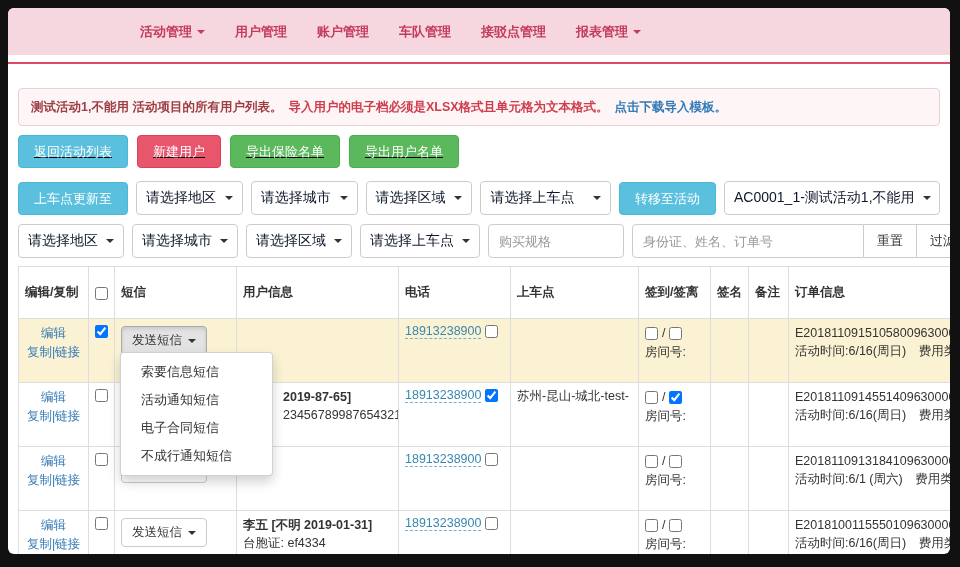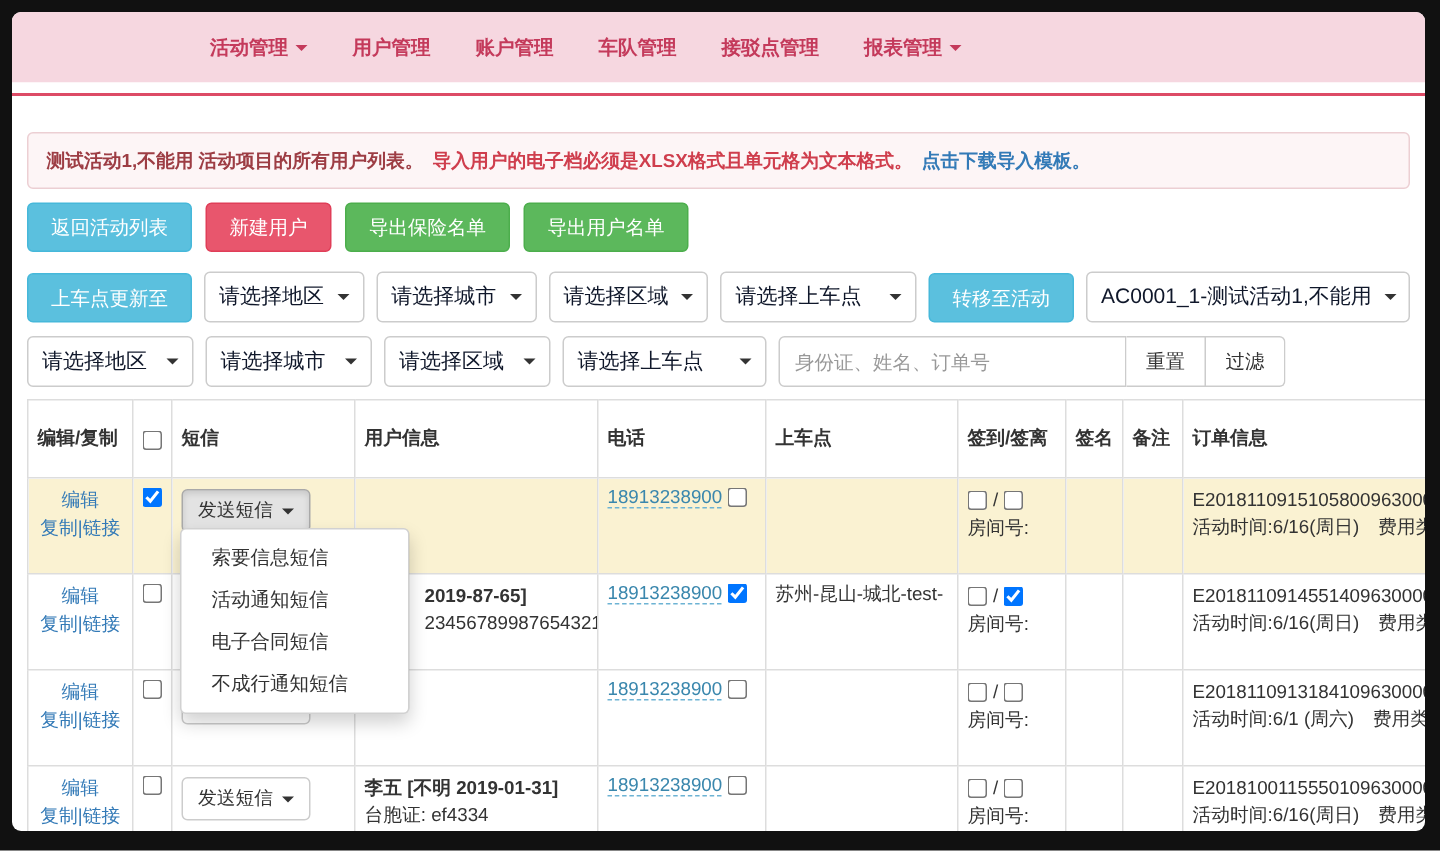--- a/index.html
+++ b/index.html
@@ -32,21 +32,21 @@
   
   .content { padding: 0 10px; position: relative; }
   .alert {
     margin-top: 24px; height: 38px; background: #fdf5f6; border: 1px solid #eccfd3;
     border-radius: 4px; display: flex; align-items: center; padding: 0 12px;
     font-size: 12.5px; font-weight: bold; white-space: nowrap; overflow: hidden;
   }
   .alert .a-bold { color: #9d3d44; }
   .alert .a-mid  { color: #cf3e4d; margin-left: 6px; }
   .alert .a-link { color: #337ab7; margin-left: 6px; cursor: pointer; text-decoration: none; }
-  .btn-row { margin-top: 9px; display: flex; gap: 9px; }
+  .btn-row { margin-top: 9px; display: flex; gap: 9px; text-decoration: underline; }
   .btn {
     height: 33px; line-height: 31px; padding: 0 15px; border-radius: 4px;
     color: #fff; font-size: 13px; border: 1px solid transparent; cursor: pointer;
     white-space: nowrap; background: #999;
   }
   .btn-info    { background: #5bc0de; border-color: #46b8da; }
   .btn-danger  { background: #e8566d; border-color: #e03e58; }
   .btn-success { background: #5cb85c; border-color: #4cae4c; }
   .filter-row { margin-top: 13px; display: flex; gap: 8px; align-items: center; }
   .filter-row.second { margin-top: 9px; }
@@ -190,20 +190,21 @@
         <span class="caret"></span>
       </div>
       <div class="select w110">
         <span>请选择区域</span>
         <span class="caret"></span>
       </div>
       <div class="select w120">
         <span>请选择上车点</span>
         <span class="caret"></span>
       </div>
+      <input class="txt" style="width: 136px;" placeholder="购买规格">
       <div class="grp">
         <input class="txt" placeholder="身份证、姓名、订单号" style="">
         <button class="btn-plain">重置</button>
         <button class="btn-plain last">过滤</button>
       </div>
     </div>
 
     <div class="table-wrap">
       <table>
         <colgroup>

